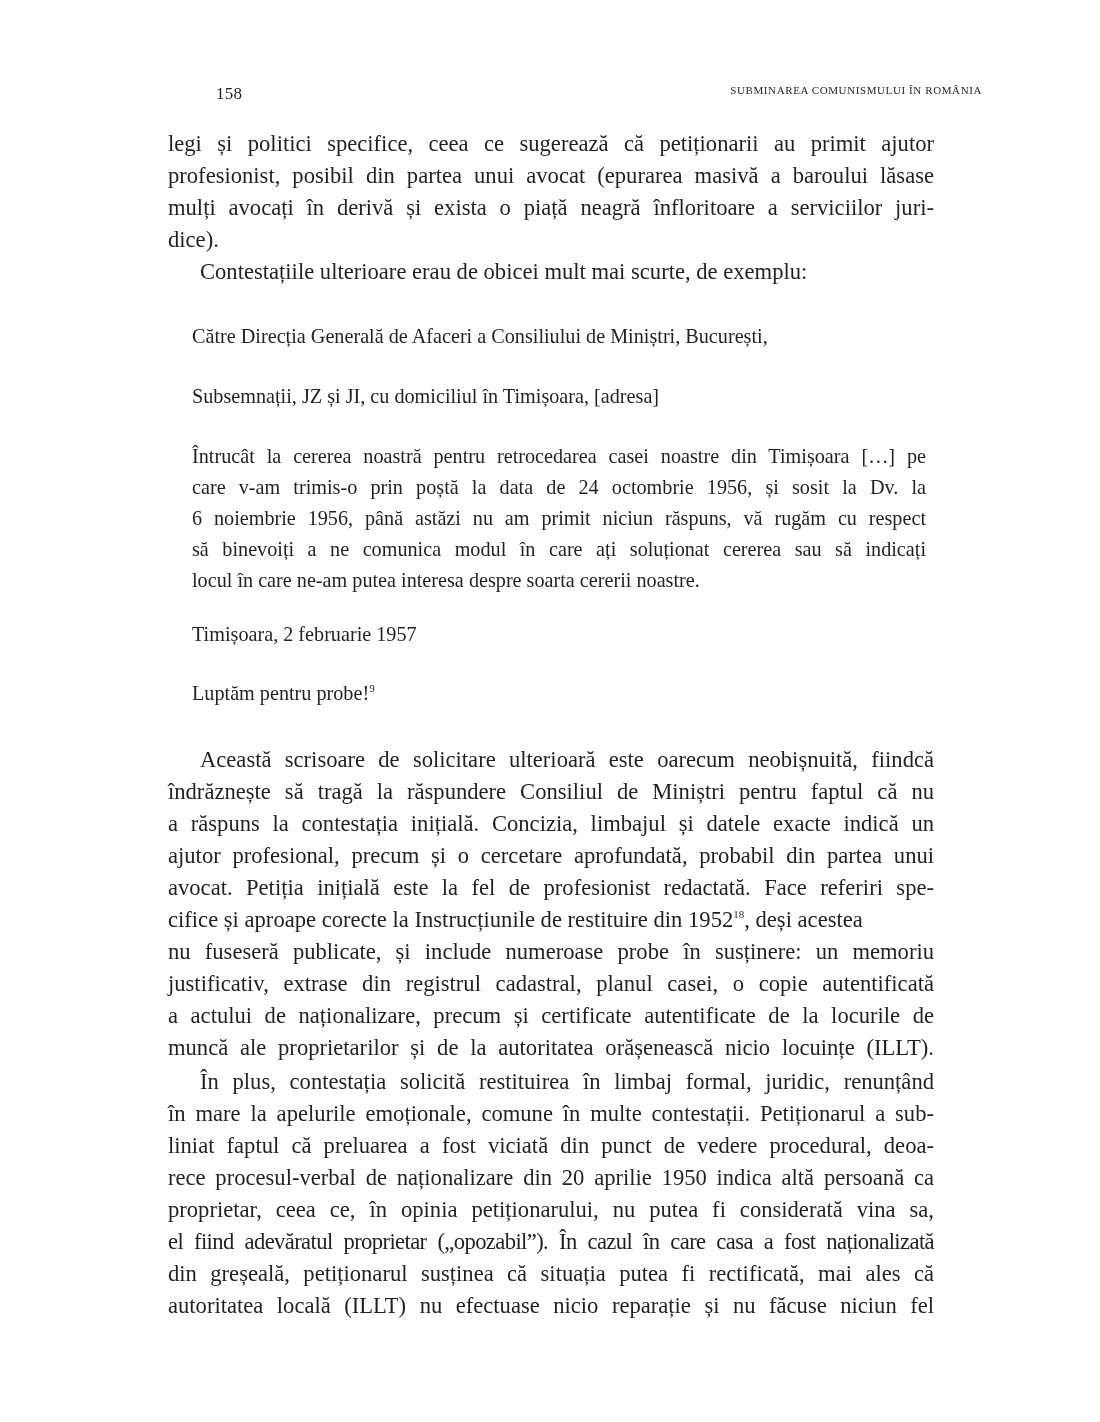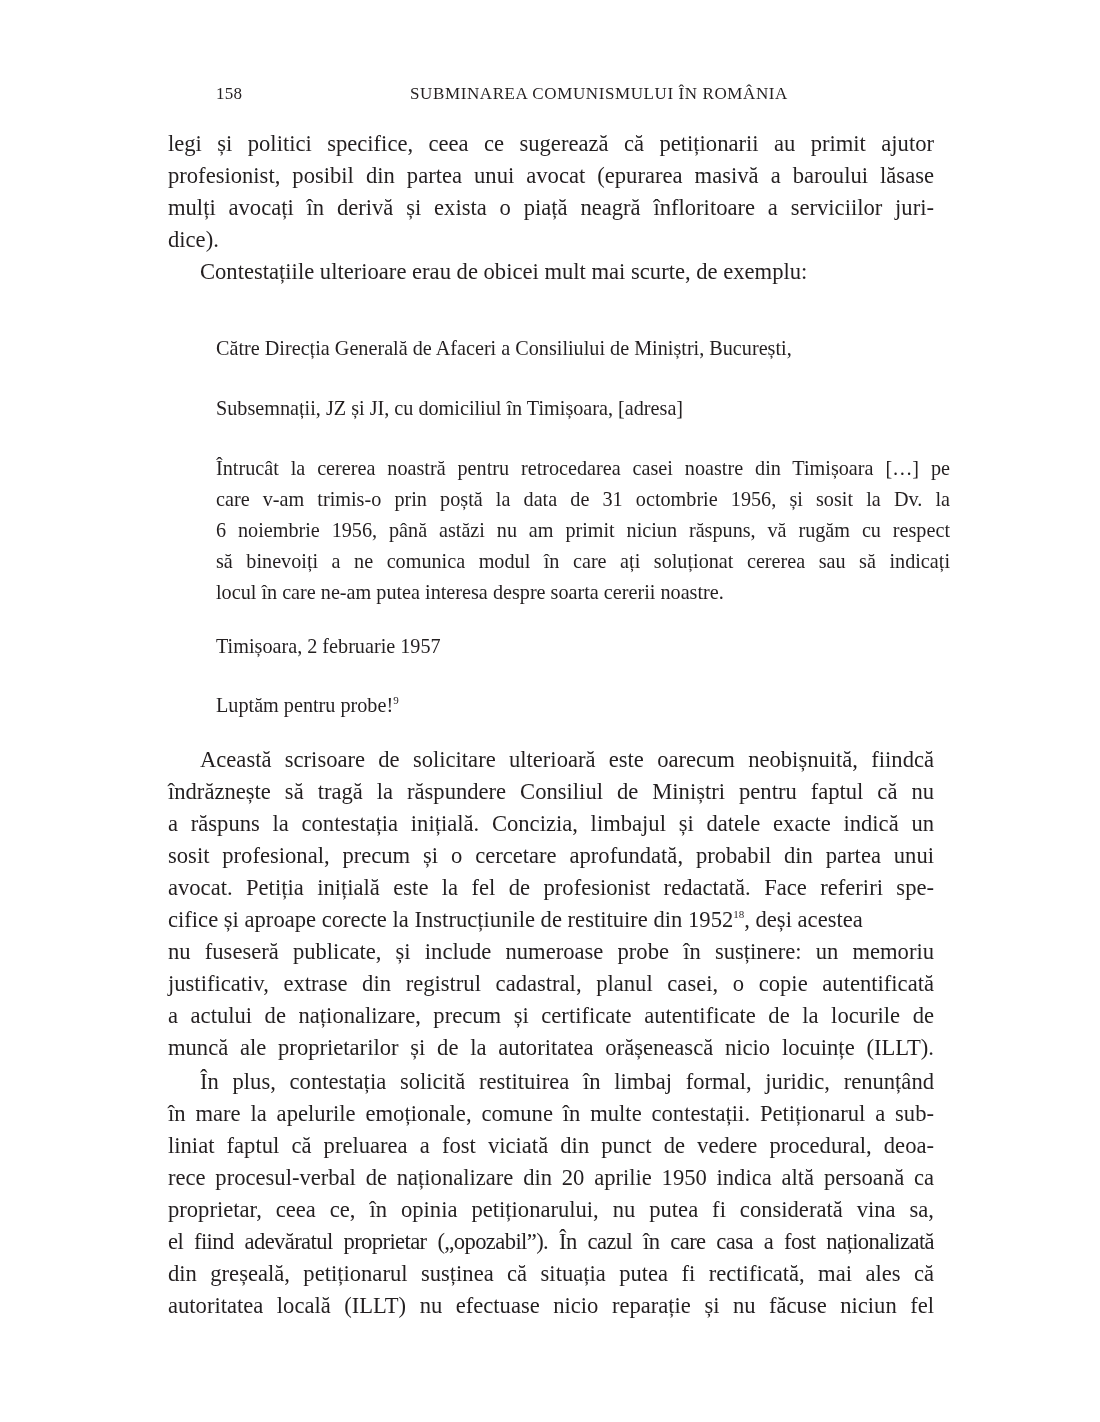--- a/index.html
+++ b/index.html
@@ -1,25 +1,25 @@
 <!DOCTYPE html>
 <html><head>
 <meta charset="utf-8">
 <style>
   html, body { margin: 0; padding: 0; background: #ffffff; }
   body { width: 1100px; height: 1422px; position: relative; overflow: hidden;
          font-family: "Liberation Serif", "DejaVu Serif", serif; color: #231f20; }
   .running-head { position: absolute; top: 84px; left: 168px; width: 766px; height: 26px; margin-left: 48px; }
   .page-number { position: absolute; left: 0; top: 0; font-size: 17px; letter-spacing: 0.2px; }
-  .running-title { position: absolute; left: 0; right: 0; top: 0; text-align: center; font-size: 17px; letter-spacing: 0.6px; }
+  .running-title { position: absolute; left: 0; right: 0; top: 0; text-align: right; font-size: 11px; letter-spacing: 0.6px; }
 
   .line { position: absolute; left: 168px; width: 766px; white-space: nowrap; font-size: 22.6px; line-height: 30px; }
   .line.justify { text-align: justify; text-align-last: justify; }
   .line.indent { padding-left: 32px; width: 734px; }
-  .q { position: absolute; left: 216px; width: 734px; white-space: nowrap; font-size: 20.2px; line-height: 28px; margin-top: 12px; }
+  .q { position: absolute; left: 192px; width: 734px; white-space: nowrap; font-size: 20.2px; line-height: 28px; }
   .q.justify { text-align: justify; text-align-last: justify; font-family: Liberation Serif, serif; }
   sup { font-size: 11px; line-height: 0; vertical-align: super; }
 </style>
 </head>
 <body>
 
 <div>
 
   <div class="running-head">
     <span class="page-number">158</span>
@@ -33,34 +33,34 @@
     <div class="line" style="top:225px">dice).</div>
   </div>
 
   <div class="line indent" style="top:257px">Contestațiile ulterioare erau de obicei mult mai scurte, de exemplu:</div>
 
   <div>
     <div class="q" style="top:322px">Către Direcția Generală de Afaceri a Consiliului de Miniștri, București,</div>
     <div class="q" style="top:382px">Subsemnații, JZ și JI, cu domiciliul în Timișoara, [adresa]</div>
     <div>
       <div class="q justify" style="top:442px">Întrucât la cererea noastră pentru retrocedarea casei noastre din Timișoara […] pe</div>
-      <div class="q justify" style="top:473px">care v-am trimis-o prin poștă la data de 31 octombrie 1956, și sosit la Dv. la</div>
+      <div class="q justify" style="top:473px">care v-am trimis-o prin poștă la data de 24 octombrie 1956, și sosit la Dv. la</div>
       <div class="q justify" style="top:504px">6 noiembrie 1956, până astăzi nu am primit niciun răspuns, vă rugăm cu respect</div>
       <div class="q justify" style="top:535px">să binevoiți a ne comunica modul în care ați soluționat cererea sau să indicați</div>
       <div class="q" style="top:566px">locul în care ne-am putea interesa despre soarta cererii noastre.</div>
     </div>
     <div class="q" style="top:620px">Timișoara, 2 februarie 1957</div>
     <div class="q" style="top:679px"><span>Luptăm pentru probe!</span><sup>9</sup></div>
   </div>
 
   <div>
     <div class="line indent justify" style="top:745px">Această scrisoare de solicitare ulterioară este oarecum neobișnuită, fiindcă</div>
     <div class="line justify" style="top:777px">îndrăznește să tragă la răspundere Consiliul de Miniștri pentru faptul că nu</div>
     <div class="line justify" style="top:809px">a răspuns la contestația inițială. Concizia, limbajul și datele exacte indică un</div>
-    <div class="line justify" style="top:841px">sosit profesional, precum și o cercetare aprofundată, probabil din partea unui</div>
+    <div class="line justify" style="top:841px">ajutor profesional, precum și o cercetare aprofundată, probabil din partea unui</div>
     <div class="line justify" style="top:873px">avocat. Petiția inițială este la fel de profesionist redactată. Face referiri spe-</div>
     <div class="line" style="top:905px; display:flex; justify-content:space-between;">
       <span><span>cifice și aproape corecte la Instrucțiunile de restituire din 1952</span><sup>18</sup><span>, deși acestea</span></span>
     </div>
     <div class="line justify" style="top:937px">nu fuseseră publicate, și include numeroase probe în susținere: un memoriu</div>
     <div class="line justify" style="top:969px">justificativ, extrase din registrul cadastral, planul casei, o copie autentificată</div>
     <div class="line justify" style="top:1001px">a actului de naționalizare, precum și certificate autentificate de la locurile de</div>
     <div class="line justify" style="top:1033px">muncă ale proprietarilor și de la autoritatea orășenească nicio locuințe (ILLT).</div>
   </div>
 

